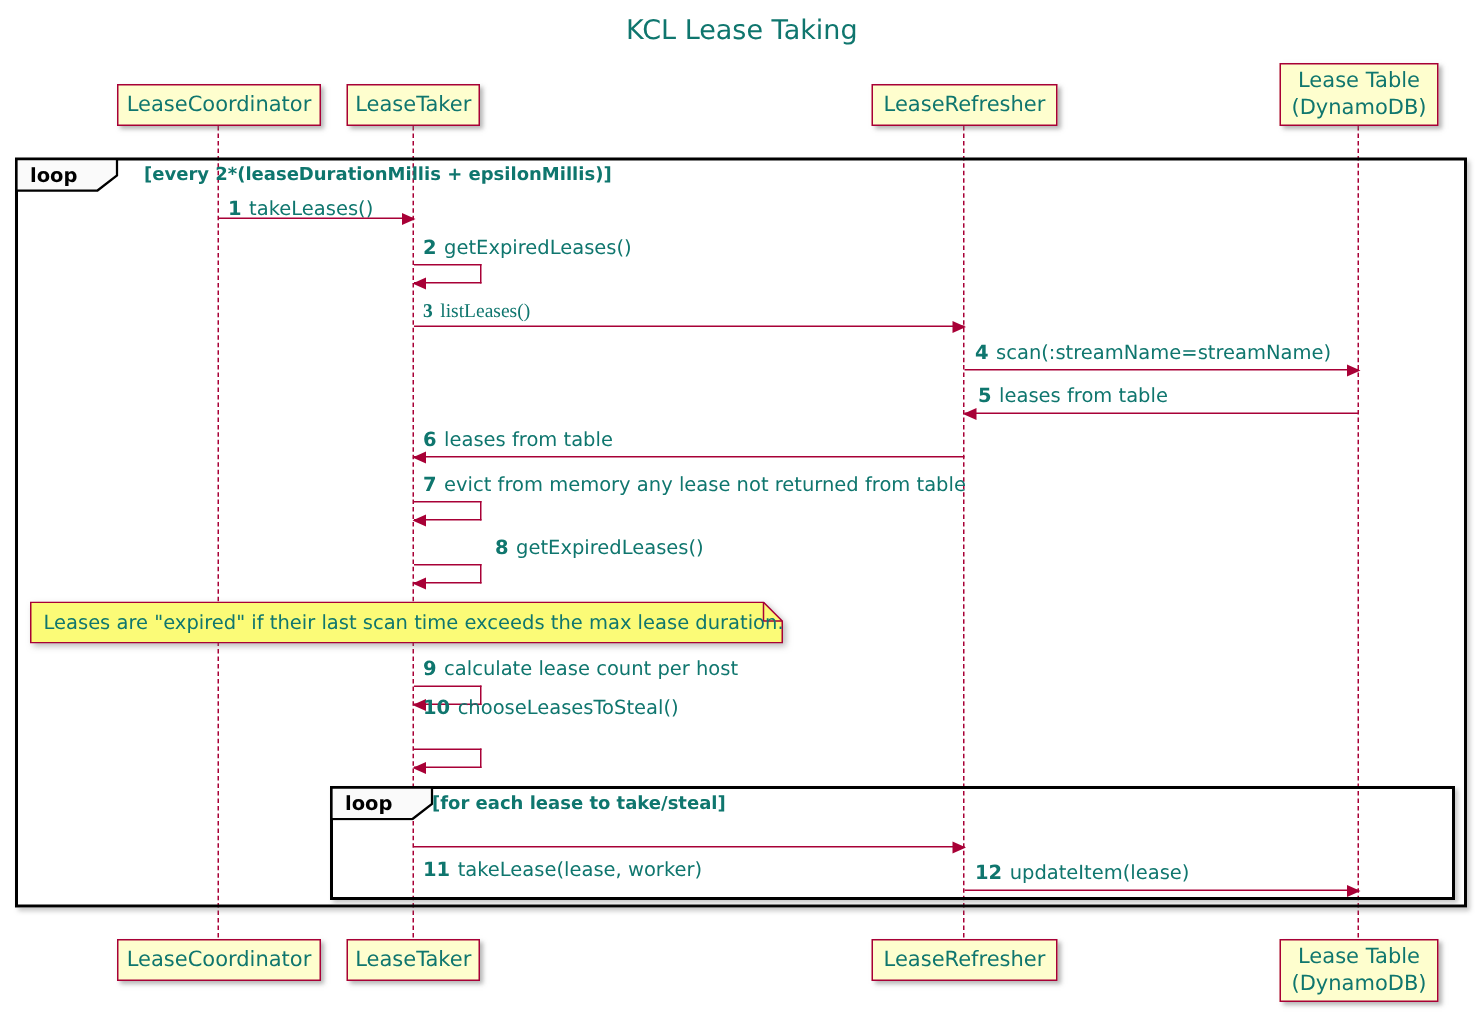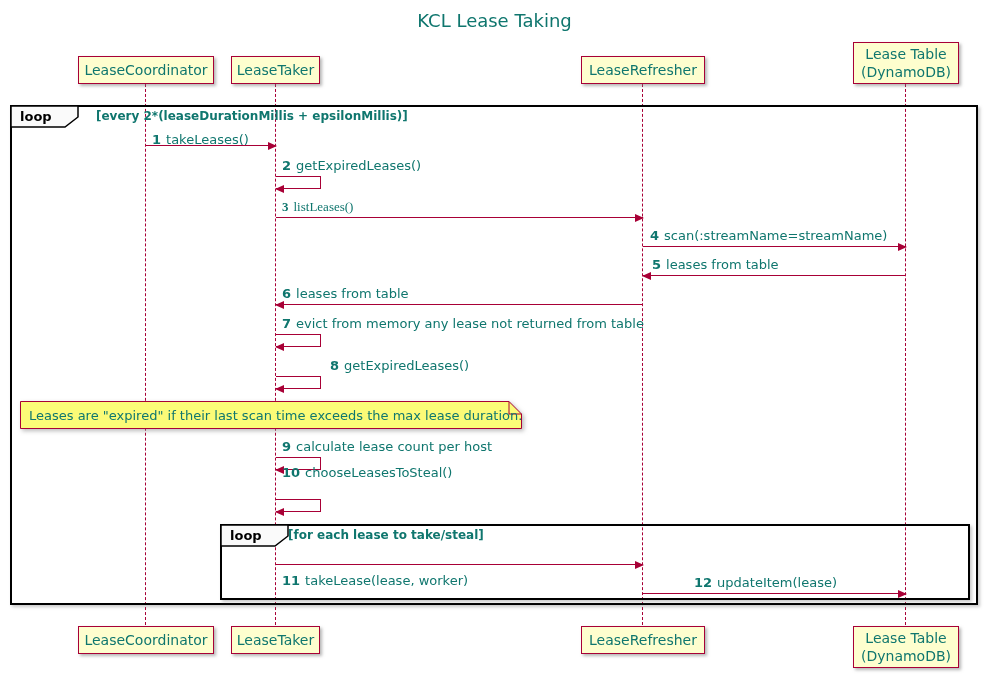--- a/index.html
+++ b/index.html
@@ -174,21 +174,21 @@
     <path d="M1,1 H68 V12 L55,22 H1 Z" fill="#fafafa" stroke="#000" stroke-width="1.5"></path>
     <text x="10" y="16">loop</text>
   </svg>
   <div class="guard" style="left:288px;top:528px;">[for each lease to take/steal]</div>
 
   <div class="mlabel" style="left:282px;top:546px;margin-top:27px;">
     <b class="mnum">11</b><span>takeLease(lease, worker)</span>
   </div>
   <div class="arrow right" style="left:276px;top:564px;width:367px;"></div>
 
-  <div class="mlabel" style="left:650px;top:575px;margin-left:44px;">
+  <div class="mlabel" style="left:650px;top:575px;">
     <b class="mnum">12</b><span>updateItem(lease)</span>
   </div>
   <div class="arrow right" style="left:643px;top:593px;width:263px;"></div>
 
   <div class="pbox" style="left:78px;top:626px;width:136px;height:28px;">
     <span>LeaseCoordinator</span>
   </div>
   <div class="pbox" style="left:231px;top:626px;width:89px;height:28px;">
     <span>LeaseTaker</span>
   </div>

